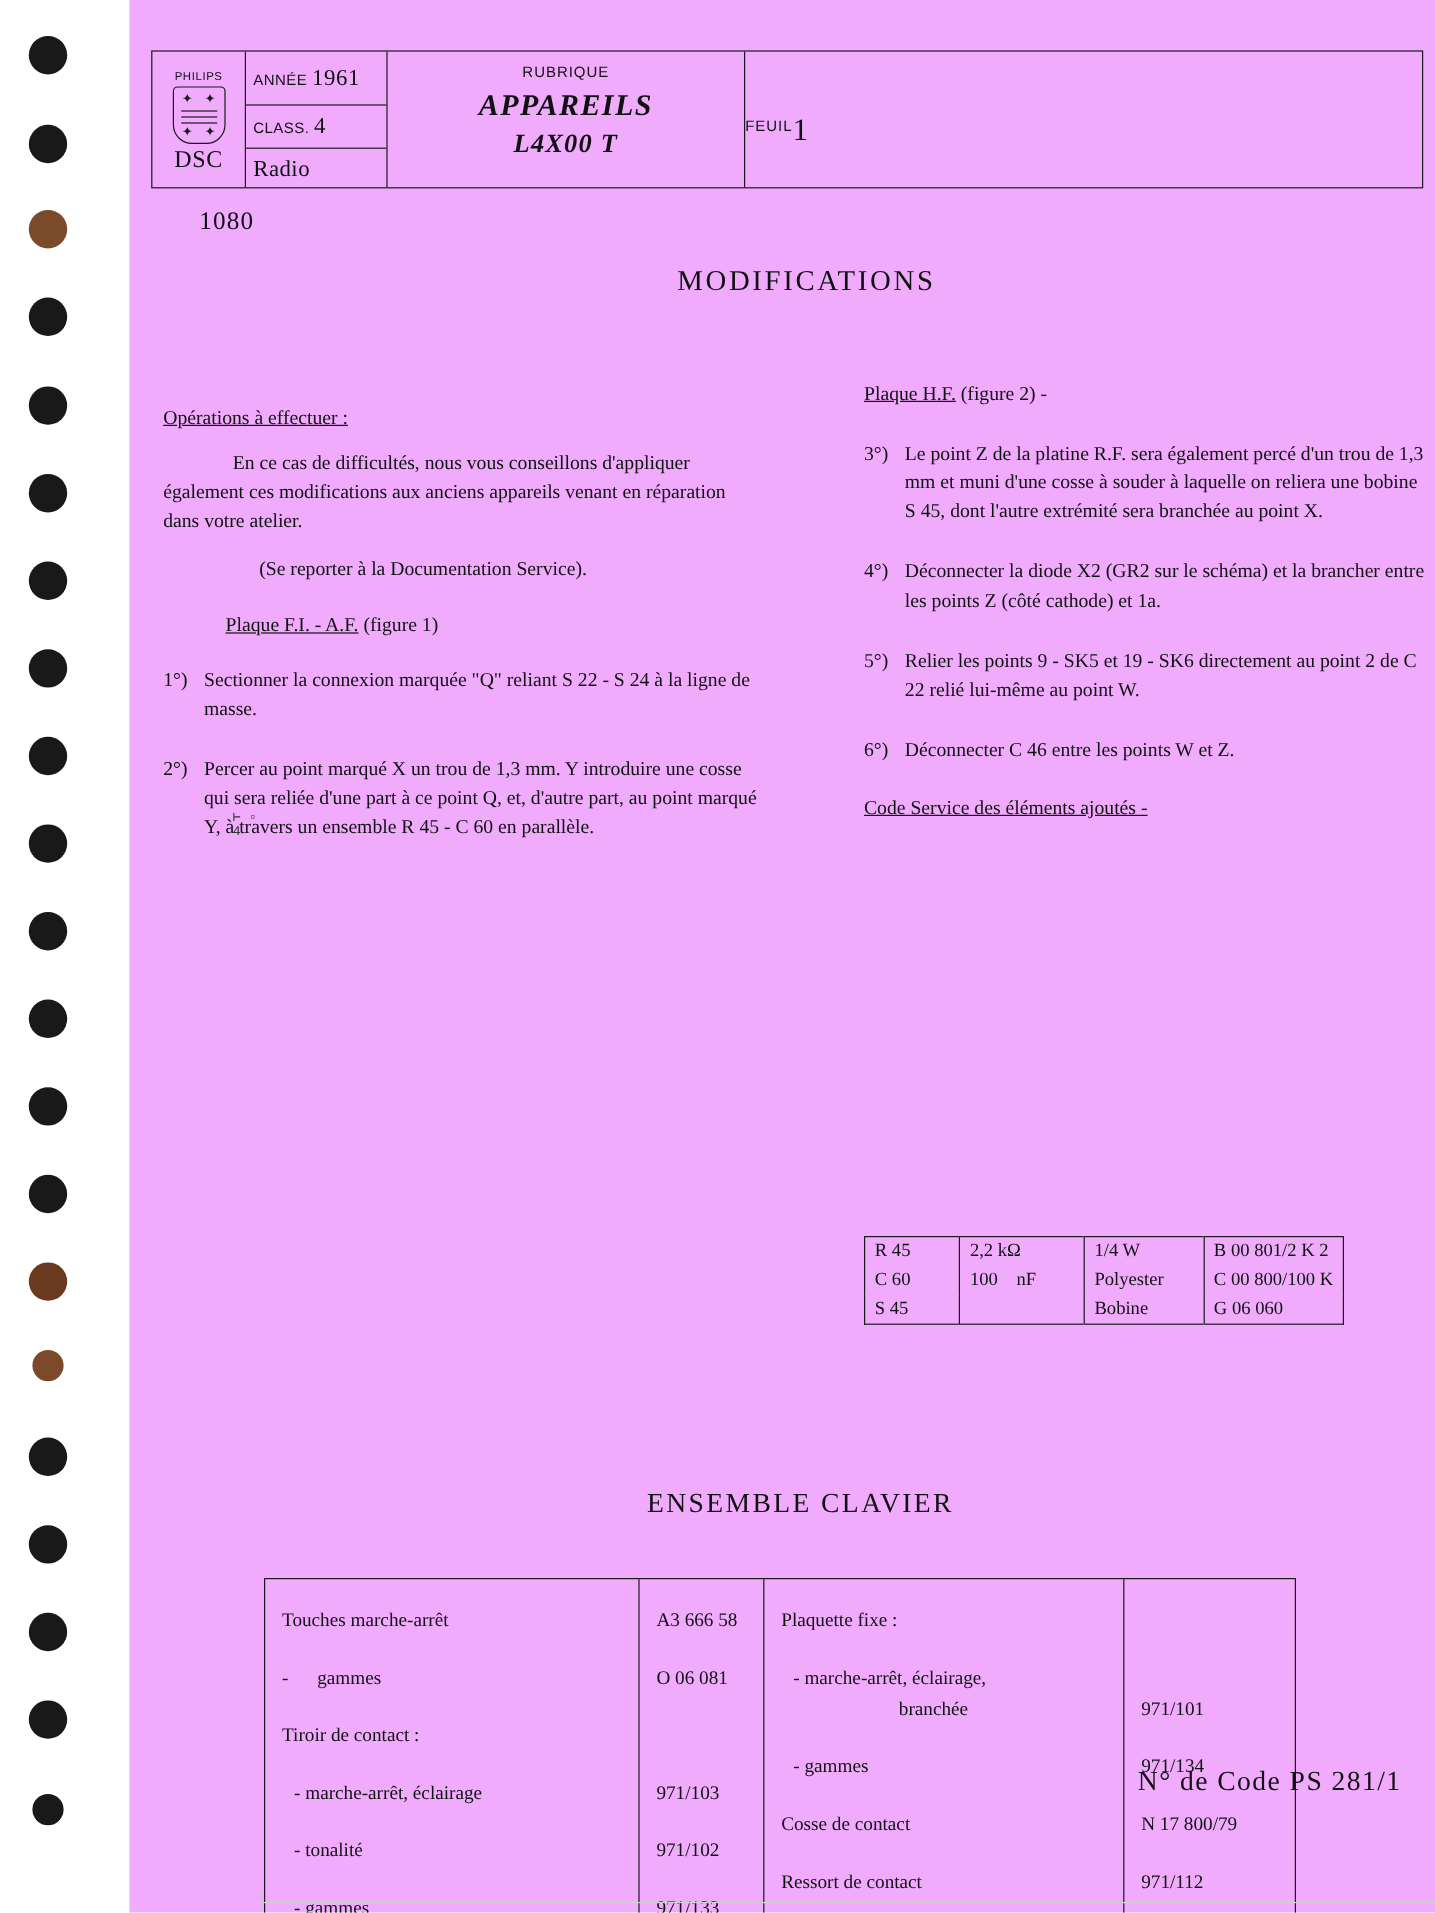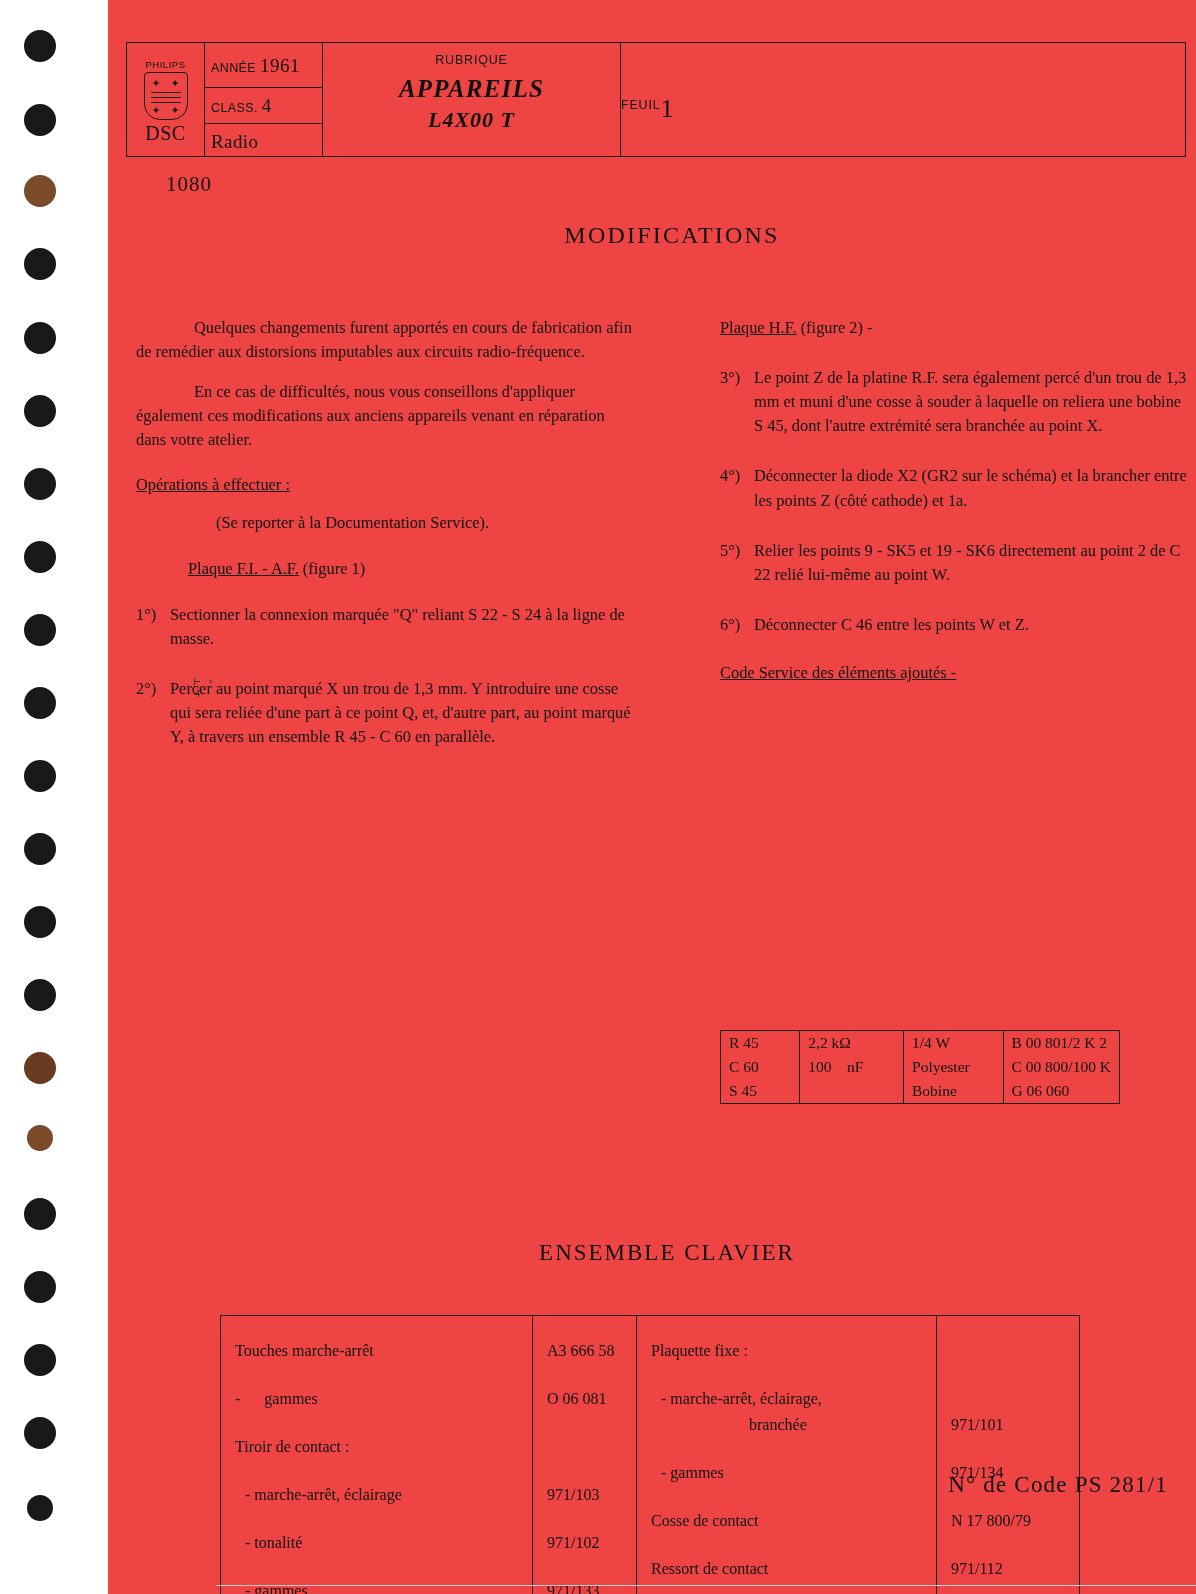--- a/index.html
+++ b/index.html
@@ -34,21 +34,21 @@
     background: #191919;
   }
   .punch-hole.brown { background: #7a4a2a; }
   .punch-hole.brown2 { background: #6a3a20; }
   .punch-hole.small { width: 26px; height: 26px; left: 27px;}
   
   #sheet {
     position: absolute;
     left: 108px; top: 0;
     width: 1088px; height: 1594px;
-    background: #ef4444;
+    background: #f0abfc;
   }
   
   #header-table {
     position: absolute;
     left: 18px;
     top: 42px;
     width: 1060px;
     height: 115px;
     border: 1.6px solid #1a1a1a;
     box-sizing: border-box;
@@ -353,25 +353,24 @@
         <div id="feuille-v">1</div>
       </div>
 
     </div>
 
     <div id="doc-number">1080</div>
 
     <div id="modifications-title">MODIFICATIONS</div>
 
     <div id="col-left">
-      <div class="para">Quelques changements furent apportés en cours de fabrication afin de remédier aux distorsions imputables aux circuits radio-fréquence.</div>
-      <div class="para">En ce cas de difficultés, nous vous conseillons d'appliquer également ces modifications aux anciens appareils venant en réparation dans votre atelier.</div>
       <div class="para noindent subhead" style="margin-top:20px;">
         <span class="uline">Opérations à effectuer :</span>
       </div>
+      <div class="para">En ce cas de difficultés, nous vous conseillons d'appliquer également ces modifications aux anciens appareils venant en réparation dans votre atelier.</div>
       <div class="para center-ind">(Se reporter à la Documentation Service).</div>
       <div class="para noindent subhead" style="margin-top:22px; margin-bottom:22px; text-indent:52px;">
         <span class="uline">Plaque F.I. - A.F.</span>
         <span>(figure 1)</span>
       </div>
 
       <div class="numitem">
         <div class="num">1°)</div>
         <div class="txt">Sectionner la connexion marquée "Q" reliant S 22 - S 24 à la ligne de masse.</div>
       </div>

